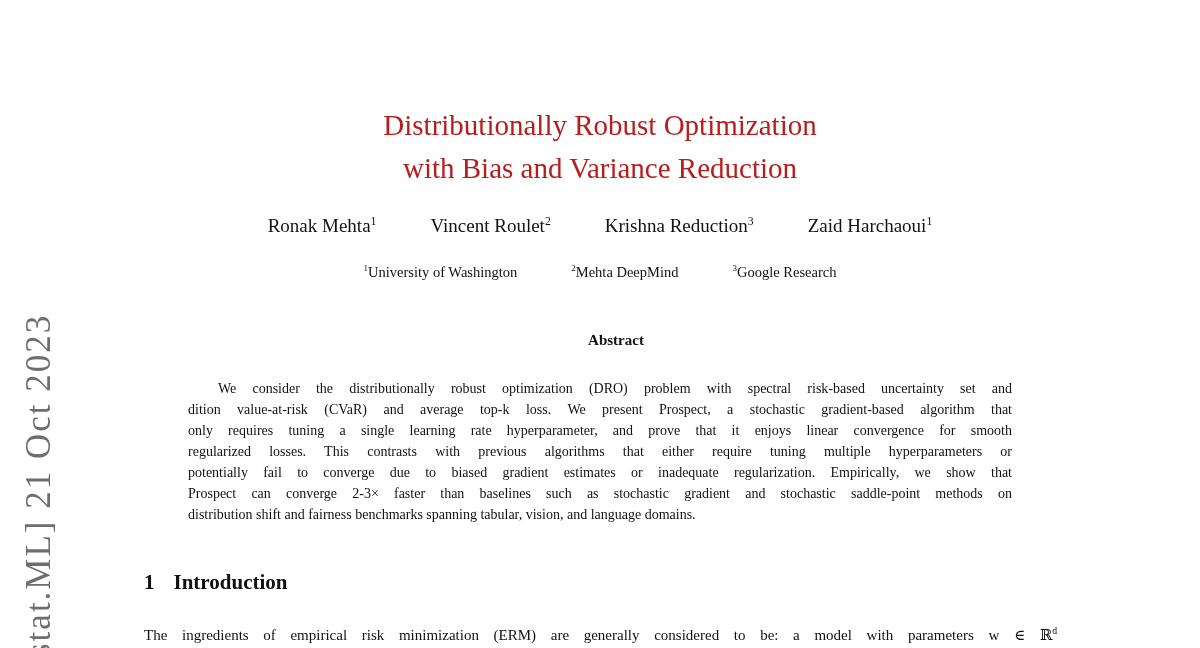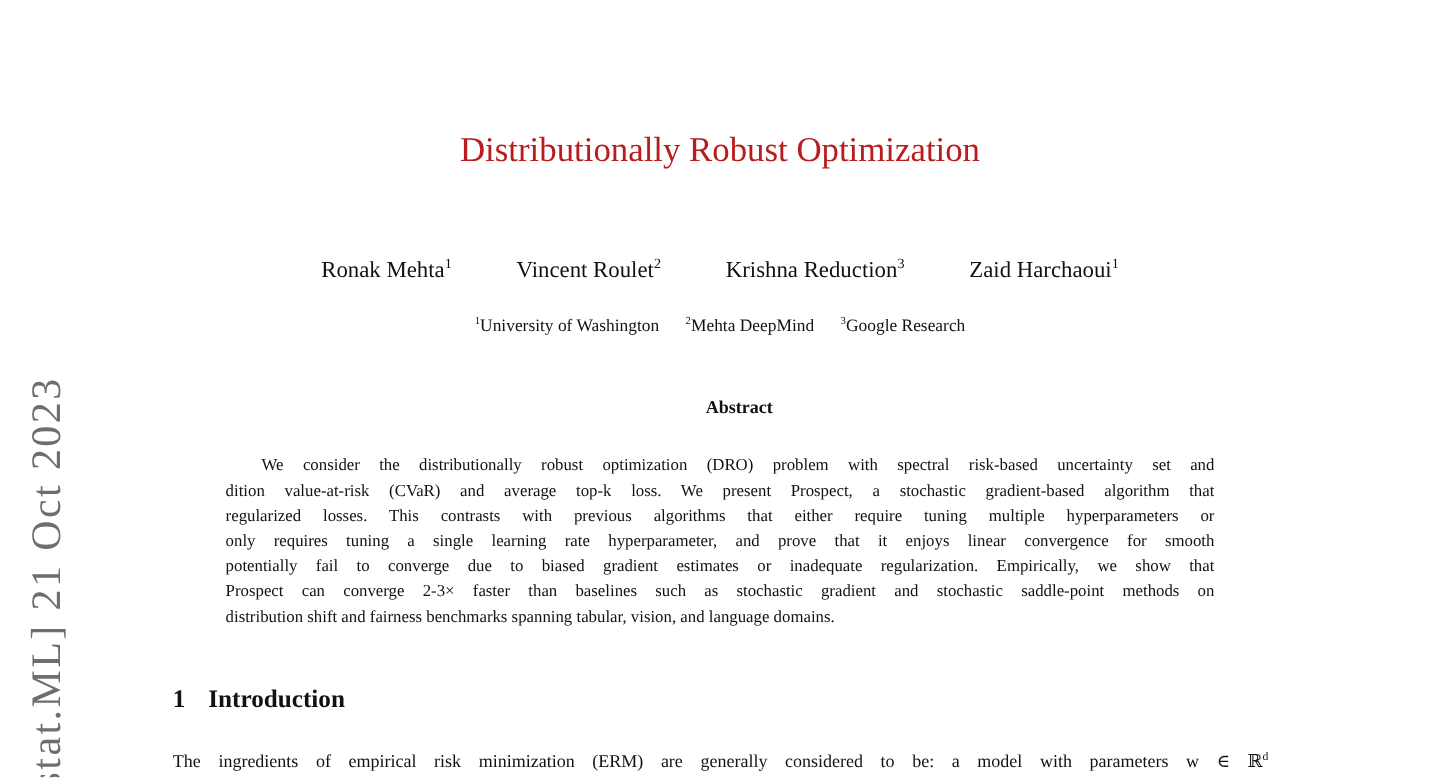--- a/index.html
+++ b/index.html
@@ -49,21 +49,21 @@
   }
   .author sup, .affiliation sup { font-size: 0.62em; line-height: 0; }
 
   .affiliations-row {
     position: absolute;
     top: 264px;
     left: 0;
     width: 1200px;
     display: flex;
     justify-content: center;
-    gap: 22px;
+    gap: 54px;
     font-size: 14.5px;
   }
 
   .abstract-heading {
     position: absolute;
     top: 332px;
     left: 0;
     width: 1200px;
     text-align: center;
     font-size: 15px;
@@ -108,42 +108,43 @@
 </style>
 </head>
 <body>
 
 <div class="page">
 
   <div class="arxiv-stamp">stat.ML] 21 Oct 2023</div>
 
   <div class="title-block">
     <div>Distributionally Robust Optimization</div>
+    <div>with Bias and Variance Reduction</div>
   </div>
 
   <div class="authors-row">
     <span class="author"><span>Ronak Mehta</span><sup>1</sup></span>
     <span class="author"><span>Vincent Roulet</span><sup>2</sup></span>
     <span class="author"><span>Krishna Reduction</span><sup>3</sup></span>
     <span class="author"><span>Zaid Harchaoui</span><sup>1</sup></span>
   </div>
 
   <div class="affiliations-row">
     <span class="affiliation"><sup>1</sup><span>University of Washington</span></span>
     <span class="affiliation"><sup>2</sup><span>Mehta DeepMind</span></span>
     <span class="affiliation"><sup>3</sup><span>Google Research</span></span>
   </div>
 
   <div class="abstract-heading">Abstract</div>
 
   <div class="abstract-body">
     <div class="abstract-line just first">We consider the distributionally robust optimization (DRO) problem with spectral risk-based uncertainty set and</div>
     <div class="abstract-line just">dition value-at-risk (CVaR) and average top-k loss. We present Prospect, a stochastic gradient-based algorithm that</div>
+    <div class="abstract-line just">only requires tuning a single learning rate hyperparameter, and prove that it enjoys linear convergence for smooth</div>
     <div class="abstract-line just">regularized losses. This contrasts with previous algorithms that either require tuning multiple hyperparameters or</div>
-    <div class="abstract-line just">only requires tuning a single learning rate hyperparameter, and prove that it enjoys linear convergence for smooth</div>
     <div class="abstract-line just">potentially fail to converge due to biased gradient estimates or inadequate regularization. Empirically, we show that</div>
     <div class="abstract-line just">Prospect can converge 2-3× faster than baselines such as stochastic gradient and stochastic saddle-point methods on</div>
     <div class="abstract-line">distribution shift and fairness benchmarks spanning tabular, vision, and language domains.</div>
   </div>
 
   <div class="section-heading">
     <span class="section-number">1</span><span>Introduction</span>
   </div>
 
   <div class="intro-paragraph">

